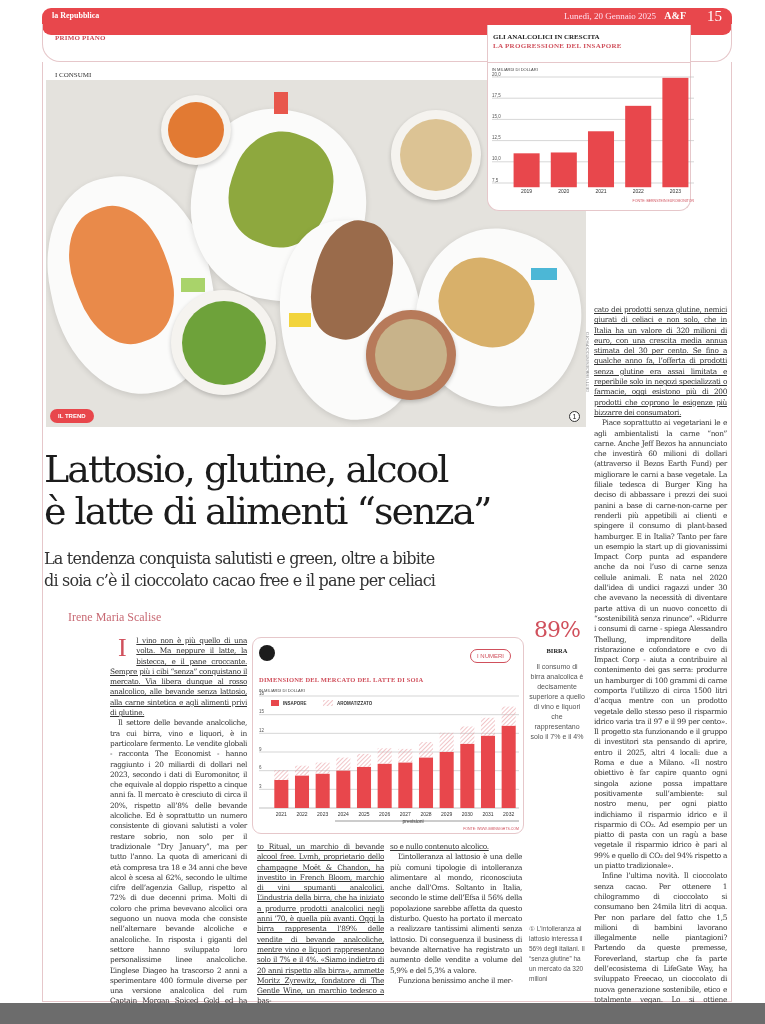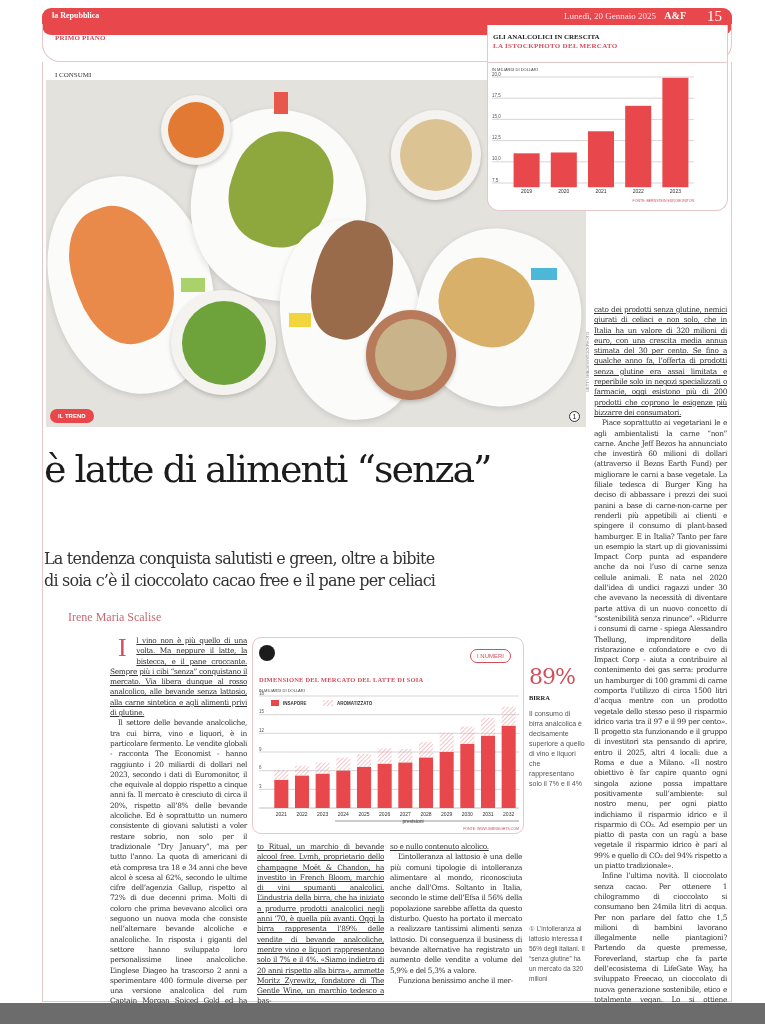--- a/index.html
+++ b/index.html
@@ -23,21 +23,21 @@
   .bag { position: absolute; background: #fbfbfa; border-radius: 45% 50% 45% 50%; box-shadow: 0 2px 6px rgba(0,0,0,0.12); }
   .fill { position: absolute; border-radius: 45%; }
   .bowl { position: absolute; border-radius: 50%; background: #f5f3ef; box-shadow: 0 2px 4px rgba(0,0,0,0.2); }
   .bowl .in { position: absolute; left: 10%; top: 10%; width: 80%; height: 80%; border-radius: 50%; }
   .tag { position: absolute; width: 14px; height: 22px; }
   .trend-badge { position: absolute; left: 50px; top: 409px; height: 14px; padding: 0 8px; background: #e8474c; color: #fff; border-radius: 7px; font: bold 6px "Liberation Sans", sans-serif; line-height: 14px; }
   .photo-num { position: absolute; left: 569px; top: 411px; width: 11px; height: 11px; border: 1px solid #333; border-radius: 50%; font: 7px "Liberation Sans", sans-serif; text-align: center; line-height: 10px; background: #fff; }
   .credit { position: absolute; left: 585px; top: 332px; writing-mode: vertical-rl; transform: rotate(180deg); font: 4px "Liberation Sans", sans-serif; color: #888; }
 
   
-  .chart1 { position: absolute; left: 487px; top: 25px; width: 241px; height: 186px; background: #fff; border: 1px solid #e6c7ca; border-top: none; border-radius: 0 0 12px 12px; }
+  .chart1 { position: absolute; left: 487px; top: 25px; width: 204px; height: 186px; background: #fff; border: 1px solid #e6c7ca; border-top: none; border-radius: 0 0 12px 12px; }
   .chart1 .t1 { position: absolute; left: 5px; top: 8px; font: bold 7px "Liberation Serif", serif; color: #222; }
   .chart1 .t2 { position: absolute; left: 5px; top: 17px; font: bold 7px "Liberation Serif", serif; color: #d0505c; letter-spacing: 0.3px; }
   .chart1 .sep { position: absolute; left: 0; top: 37px; width: 100%; border-top: 1px solid #e6c7ca; }
   .chart1 svg { position: absolute; left: 0; top: 40px; }
 
   
   .headline { position: absolute; left: 44px; top: 448px; width: 540px; font: 38px "DejaVu Serif", serif; letter-spacing: -2px; line-height: 42px; color: #1c1c1c; }
   .subhead { position: absolute; left: 44px; top: 548px; width: 540px; font: 16px "DejaVu Serif", serif; letter-spacing: -0.8px; line-height: 22px; color: #333; }
   .author { position: absolute; left: 44px; top: 610px; font: 12px "Liberation Serif", serif; color: #c86a74; padding-left: 24px; }
 
@@ -46,21 +46,21 @@
   .body-col p.noindent { text-indent: 0; text-decoration: underline; }
   .dropcap { float: left; font: 26px/24px "Liberation Serif", serif; color: #d0505c; margin: 0 10px 0 8px; }
 
   
   .chart2 { position: absolute; left: 252px; top: 637px; width: 272px; height: 197px; border: 1px solid #e6c7ca; border-radius: 9px; background: #fff; }
   .chart2 .ico { position: absolute; left: 6px; top: 7px; width: 16px; height: 16px; border-radius: 50%; background: #1c1c1c; }
   .chart2 .numeri { position: absolute; right: 12px; top: 11px; height: 14px; padding: 0 6px; border: 1px solid #d0505c; border-radius: 8px; font: 6px "Liberation Sans", sans-serif; color: #d0505c; line-height: 12px; }
   .chart2 .title { position: absolute; left: 6px; top: 38px; font: bold 6.5px "Liberation Serif", serif; color: #d0505c; letter-spacing: 0.2px; }
   .chart2 svg { position: absolute; left: 0; top: 48px; }
 
-  .sidebar { position: absolute; left: 529px; top: 664px; width: 56px; }
+  .sidebar { position: absolute; left: 529px; top: 617px; width: 56px; text-align: center; }
   .sidebar .big { font: 22px "DejaVu Serif", serif; color: #d0505c; letter-spacing: -1px; }
   .sidebar .lbl { margin-top: 5px; font: bold 6.5px "Liberation Serif", serif; color: #222; }
   .sidebar .txt { margin-top: 8px; font: 7px/10px "Liberation Sans", sans-serif; color: #555; }
   .caption { position: absolute; left: 529px; top: 924px; width: 58px; font: 6.5px/10px "Liberation Sans", sans-serif; color: #555; }
 
   .bottombar { position: absolute; left: 0; top: 1003px; width: 765px; height: 21px; background: #6c6c6c; }
 </style>
 </head>
 <body>
 
@@ -103,21 +103,21 @@
   <div class="tag" style="left:135px;top:198px;width:24px;height:14px;background:#a9d36a;"></div>
   <div class="tag" style="left:243px;top:233px;width:22px;height:14px;background:#f2d43c;"></div>
   <div class="tag" style="left:485px;top:188px;width:26px;height:12px;background:#4cb7d6;"></div>
 </div>
 <div class="trend-badge">IL TREND</div>
 <div class="photo-num">1</div>
 <div class="credit">GETTY IMAGES/ISTOCKPHOTO</div>
 
 <div class="chart1">
   <div class="t1">GLI ANALCOLICI IN CRESCITA</div>
-  <div class="t2">LA ISTOCKPHOTO DEL MERCATO</div>
+  <div class="t2">LA PROGRESSIONE DEL INSAPORE</div>
   <div class="sep"></div>
   <svg id="chart1svg" width="212" height="146">
     <text id="c1ylabel" x="4" y="6" font-size="4" font-family="Liberation Sans, sans-serif" fill="#444">IN MILIARDI DI DOLLARI</text>
   <line x1="4" x2="206" y1="12" y2="12" stroke="#bbb" stroke-width="0.6"></line>
       <text x="4" y="10.5" font-size="4.5" font-family="Liberation Sans, sans-serif" fill="#555">20,0</text>
       <line x1="4" x2="206" y1="33.19999999999999" y2="33.19999999999999" stroke="#bbb" stroke-width="0.6"></line>
       <text x="4" y="31.69999999999999" font-size="4.5" font-family="Liberation Sans, sans-serif" fill="#555">17,5</text>
       <line x1="4" x2="206" y1="54.400000000000006" y2="54.400000000000006" stroke="#bbb" stroke-width="0.6"></line>
       <text x="4" y="52.900000000000006" font-size="4.5" font-family="Liberation Sans, sans-serif" fill="#555">15,0</text>
       <line x1="4" x2="206" y1="75.6" y2="75.6" stroke="#bbb" stroke-width="0.6"></line>
@@ -134,20 +134,21 @@
       <text x="113" y="128" font-size="5" text-anchor="middle" font-family="Liberation Sans, sans-serif" fill="#333">2021</text>
       <rect x="137.18000000000004" y="40.831999999999994" width="26.04" height="81.408" fill="#e8474c"></rect>
       <text x="150.20000000000005" y="128" font-size="5" text-anchor="middle" font-family="Liberation Sans, sans-serif" fill="#333">2022</text>
       <rect x="174.38000000000002" y="12.848000000000013" width="26.04" height="109.39199999999998" fill="#e8474c"></rect>
       <text x="187.40000000000003" y="128" font-size="5" text-anchor="middle" font-family="Liberation Sans, sans-serif" fill="#333">2023</text>
       <text x="206" y="137" font-size="3.5" text-anchor="end" font-family="Liberation Sans, sans-serif" fill="#d0505c">FONTE: BERNSTEIN EUROMONITOR</text>
     </svg>
 </div>
 
 <div class="headline">
+  <div>Lattosio, glutine, alcool</div>
   <div>è latte di alimenti “senza”</div>
 </div>
 <div class="subhead">
   <div>La tendenza conquista salutisti e green, oltre a bibite</div>
   <div>di soia c’è il cioccolato cacao free e il pane per celiaci</div>
 </div>
 <div class="author">Irene Maria Scalise</div>
 
 <div class="body-col" style="left:110px;top:636px;width:137px;">
   <p class="noindent"><span class="dropcap">I</span><span>l vino non è più quello di una volta. Ma neppure il latte, la bistecca, e il pane croccante. Sempre più i cibi “senza” conquistano il mercato. Via libera dunque al rosso analcolico, alle bevande senza lattosio, alla carne sintetica e agli alimenti privi di glutine.</span></p>

